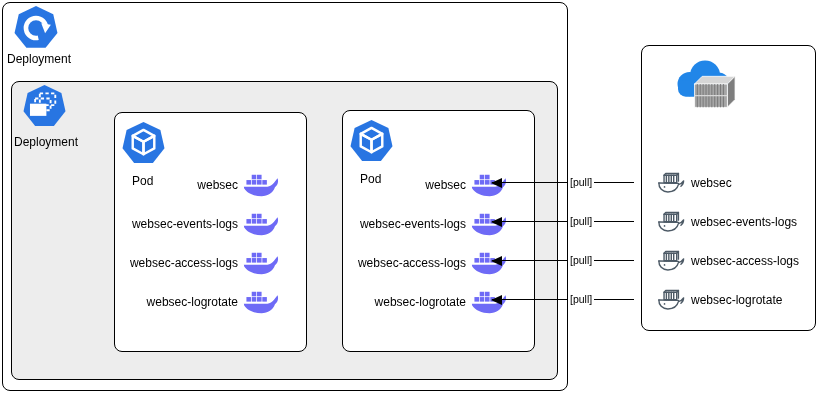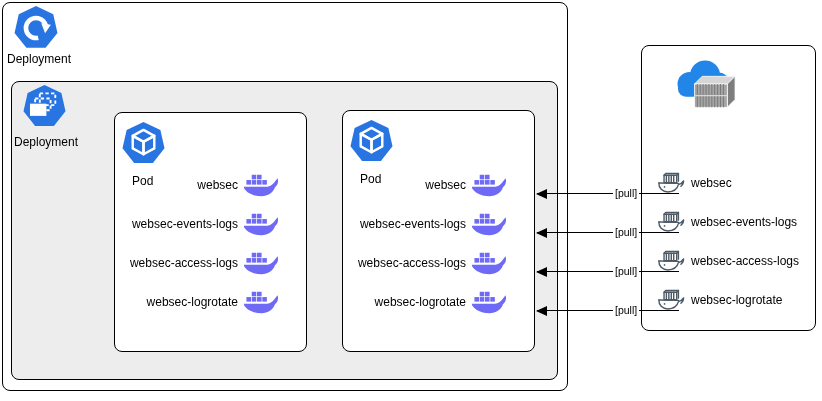--- a/index.html
+++ b/index.html
@@ -12,21 +12,21 @@
   .box.gray{background:#ededed;}
   .abs{position:absolute;}
   svg{display:block;}
   .node-label{position:absolute;white-space:nowrap;}
   .pod-row{position:absolute;right:26px;height:28px;display:flex;align-items:center;gap:5px;}
   .pod-row .whale{width:37px;height:25px;flex:none;}
   .pod-row span{white-space:nowrap;}
   .reg-row{position:absolute;left:15px;height:30px;display:flex;align-items:center;gap:3px;}
   .reg-row .whale-o{width:31px;height:25px;flex:none;}
   .reg-title{position:absolute;left:0;top:59px;width:120px;text-align:center;line-height:15px;}
-  .arrow{position:absolute;left:537px;width:142px;height:0;border-top:1.6px solid #000;z-index:5;margin-top:11px;}
+  .arrow{position:absolute;left:492px;width:142px;height:0;border-top:1.6px solid #000;z-index:5;}
   .arrow .head{position:absolute;left:-1px;top:-4.6px;width:0;height:0;
     border-top:5px solid transparent;border-bottom:5px solid transparent;border-right:11px solid #000;}
   .arrow .pull{position:absolute;left:76px;top:-8px;background:#fff;padding:0 2px;
     font-size:10.5px;line-height:15px;white-space:nowrap;}
 </style>
 </head>
 <body>
 
 <svg width="0" height="0" style="position:absolute">
   <defs>

